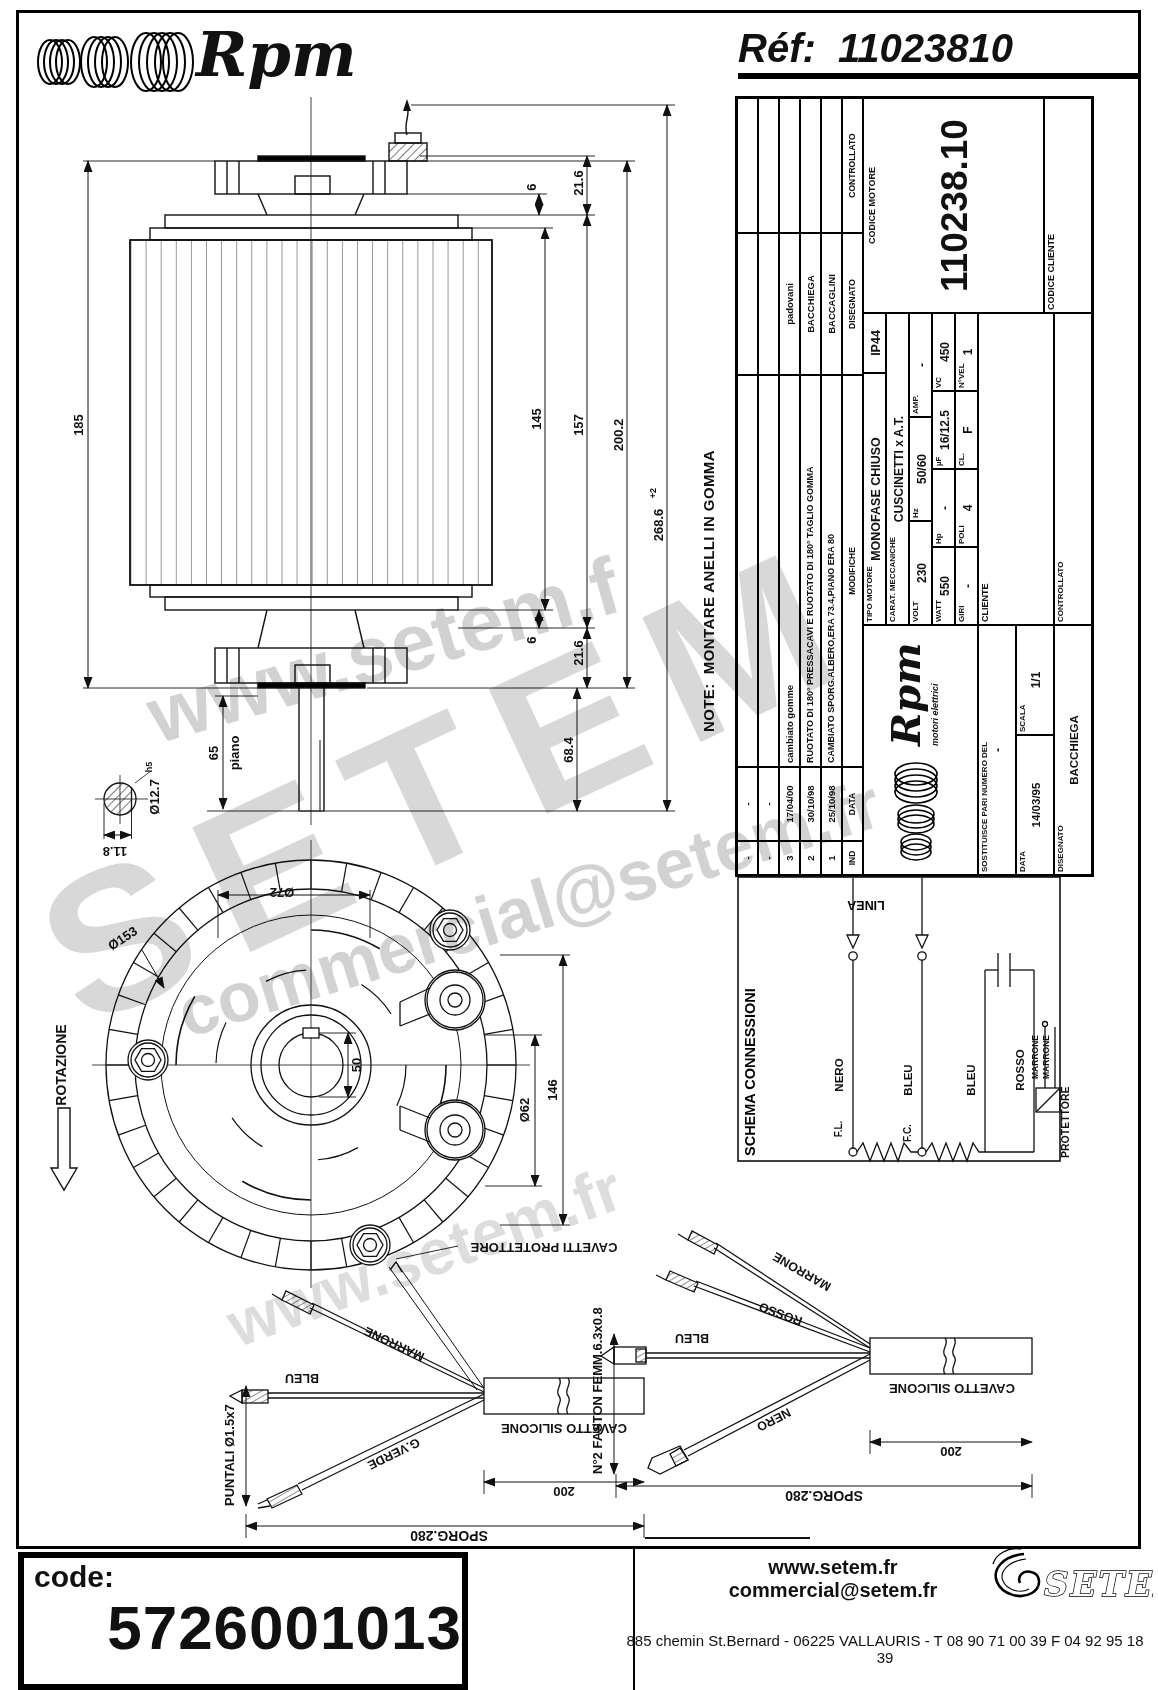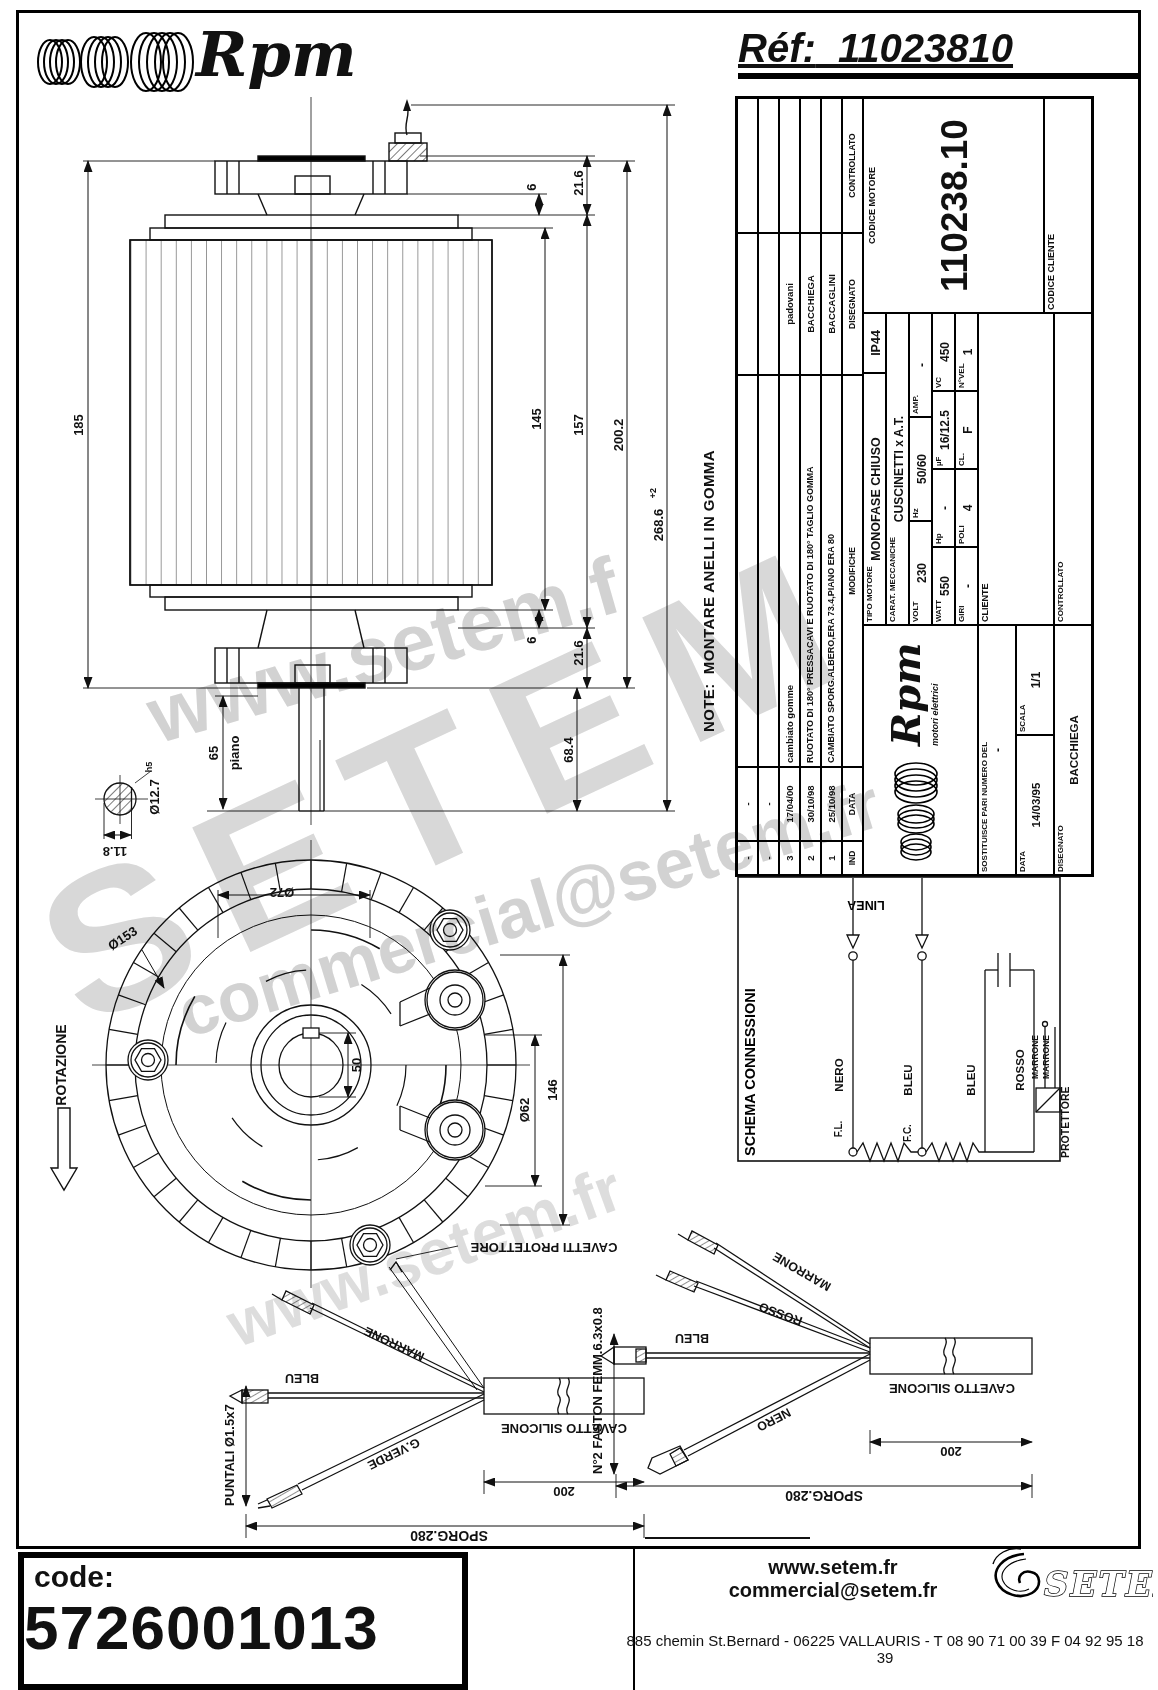--- a/index.html
+++ b/index.html
@@ -2,42 +2,42 @@
 <html><head>
 <meta charset="utf-8">
 <style>
   html,body{margin:0;padding:0;background:#e8e8e8;}
   #page{position:relative;width:1158px;height:1690px;background:#fff;overflow:hidden;
         font-family:"Liberation Sans",sans-serif;color:#111;}
   .abs{position:absolute;}
   #frame{left:16px;top:10px;width:1119px;height:1533px;border:3px solid #000;}
   
   #ref{left:738px;top:26px;width:400px;font:italic bold 40px "Liberation Sans",sans-serif;
-       border-bottom:6px solid #000;padding-bottom:2px;white-space:nowrap;text-decoration:underline;}
+       border-bottom:6px solid #000;padding-bottom:2px;white-space:nowrap;}
   #brandtxt{left:196px;top:18px;font:italic bold 62px "DejaVu Serif",serif;}
   
   #note{left:700px;top:732px;width:336px;transform:rotate(-90deg);transform-origin:0 0;
         font:bold 15px "Liberation Sans",sans-serif;white-space:nowrap;letter-spacing:.4px;}
   
   #tb{left:735px;top:877px;width:777px;height:355px;transform:rotate(-90deg);
       transform-origin:0 0;border:2px solid #000;background:#fff;}
   .c{position:absolute;border:1px solid #000;box-sizing:border-box;overflow:hidden;}
   .lb{position:absolute;left:2px;top:1px;font-size:8px;font-weight:bold;}
   .vv{position:absolute;left:0;right:0;top:50%;transform:translateY(-42%);
       text-align:center;font-weight:bold;font-size:12px;white-space:nowrap;}
   .rv{font-size:9.5px;line-height:19px;text-align:center;font-weight:bold;white-space:nowrap;}
   .rvl{text-align:left;padding-left:3px;font-weight:bold;}
   
   .wm{position:absolute;color:#c7c7c7;font-weight:bold;mix-blend-mode:multiply;opacity:.8;
       white-space:nowrap;pointer-events:none;z-index:40;font-family:"Liberation Sans",sans-serif;}
   
   #fdiv{left:633px;top:1546px;width:2px;height:144px;background:#000;}
   #codebox{left:18px;top:1552px;width:438px;height:126px;border:6px solid #000;background:#fff;z-index:10;}
   #codelabel{position:absolute;left:10px;top:2px;font:bold 30px "Liberation Sans",sans-serif;text-align:right;}
-  #codeval{position:absolute;left:0;right:0;top:34px;text-align:left;
+  #codeval{position:absolute;left:0;right:0;top:34px;text-align:right;
            font:bold 62px "Liberation Sans",sans-serif;letter-spacing:1px;}
   #fcenter{left:648px;top:1556px;width:370px;text-align:center;}
   #fweb{font:bold 20px "Liberation Sans",sans-serif;}
   #femail{font:bold 20px "Liberation Sans",sans-serif;}
   #faddr{left:620px;top:1632px;width:530px;text-align:center;font:15px "Liberation Sans",sans-serif;}
   svg text{font-family:"Liberation Sans",sans-serif;}
   .dim{font-size:13px;font-weight:bold;}
   .dims{font-size:9px;font-weight:bold;}
 </style>
 </head>

